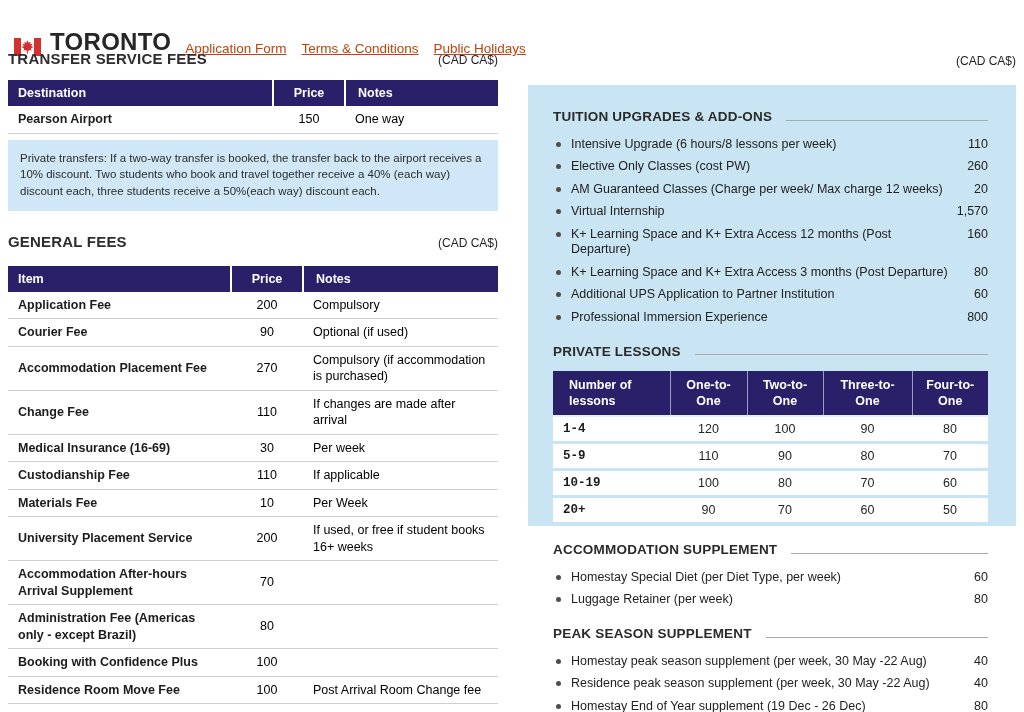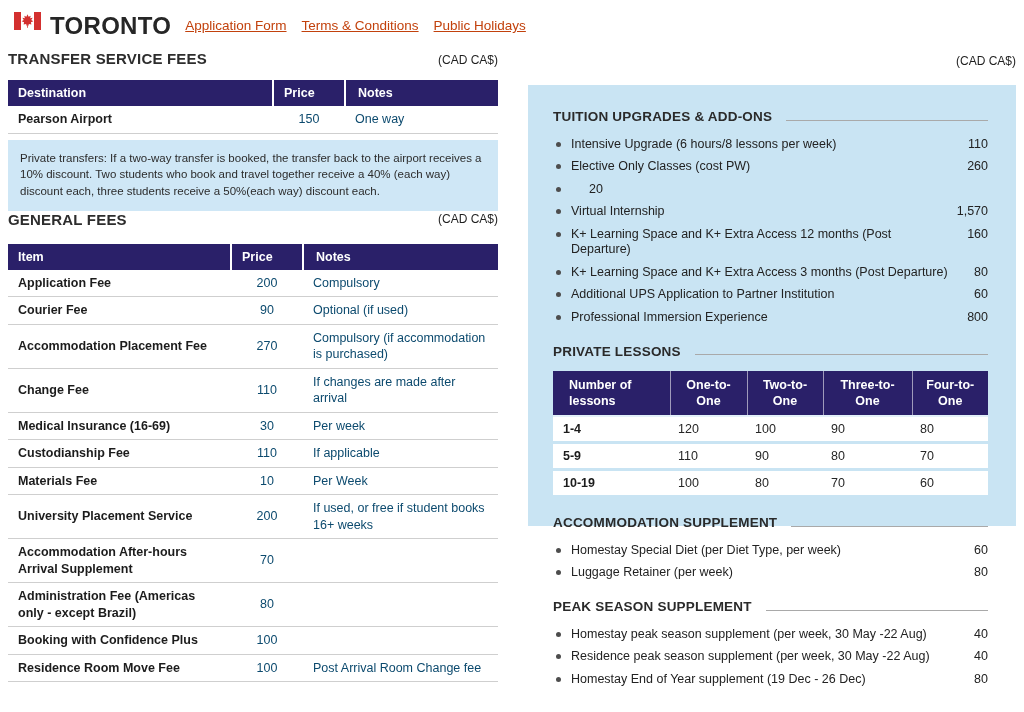--- a/index.html
+++ b/index.html
@@ -5,52 +5,52 @@
   * { box-sizing: border-box; }
   html, body { margin:0; padding:0; }
   body {
     width:1024px; height:712px; position:relative; overflow:hidden;
     background:#ffffff;
     font-family:"Liberation Sans", sans-serif;
     -webkit-font-smoothing:antialiased;
   }
 
   
-  .topbar { position:absolute; left:14px; top:12px; display:flex; align-items:flex-start; }
+  .topbar { position:absolute; left:14px; top:28px; display:flex; align-items:flex-end; }
   .flag { width:27px; height:18px; margin-right:9px; flex:none; }
   .city-title { font-size:24px; font-weight:bold; color:#262626; margin:0 14px 0 0; letter-spacing:0.3px; }
   .nav { display:flex; gap:15px; align-items:baseline; padding-top:6px; }
   .nav a { font-size:13.5px; color:#c2410c; text-decoration:underline; cursor:pointer; }
 
   
   .left-col { position:absolute; left:8px; top:50px; width:490px; }
   .sec-head { display:flex; justify-content:space-between; align-items:flex-end; margin-bottom:13px; }
   .sec-title { font-size:15px; font-weight:bold; color:#2d2d2d; letter-spacing:0.2px; }
   .cad { font-size:12px; color:#1f1f1f; }
 
   table.fees { width:100%; border-collapse:collapse; font-size:12.5px; table-layout:fixed; }
   .fees th {
     background:#2a2069; color:#ffffff; text-align:left;
     padding:6px 10px; font-size:12.5px; font-weight:bold;
     border-right:2px solid #ffffff;
   }
   .fees th:last-child { border-right:none;padding-left:12px; }
-  .fees th.c { }
+  .fees th.c { text-align:center; }
   .fees td {
     border-bottom:1px solid #cfcfcf; padding:5px 10px;
-    color:#0c4a6e; vertical-align:middle; line-height:1.32;
+    color:#000000; vertical-align:middle; line-height:1.32;
   }
   .fees td.item { font-weight:bold; color:#1c1c1c; }
   .fees td.c { text-align:center; }
 
   .notebox {
     margin-top:6px; background:#cfe7f6; padding:10px 12px 11px;
     font-size:11.5px; line-height:1.45; color:#2c2c2c;
   }
-  .gen-head { margin-bottom:16px;align-items:center; }
+  .gen-head { margin-top:22px; margin-bottom:16px; }
 
   
   .cad-top-right { position:absolute; top:54px; right:8px; font-size:12px; color:#1f1f1f; }
   .panel {
     position:absolute; left:528px; top:85px; width:488px; height:441px;
     background:#c9e4f3; padding:24px 28px 0 25px;
   }
   .panel-head { display:flex; align-items:center; margin:0; }
   .panel-head .ph-title { font-size:13.5px; font-weight:bold; color:#2a2a2a; letter-spacing:0.2px; white-space:nowrap; }
   .panel-head .rule { flex:1; height:1px; background:#a9a9a9; margin-left:14px; margin-top:7px; }
@@ -63,24 +63,24 @@
 
   table.pl { width:100%; border-collapse:collapse; font-size:12.5px; table-layout:fixed; margin:12px 0 17px; }
   .pl th {
     background:#2a2069; color:#ffffff; font-weight:bold;
     padding:6px 8px; text-align:center; vertical-align:middle;
     border-right:1px solid rgba(255,255,255,0.55); line-height:1.3;
   }
   .pl th:first-child { text-align:left; padding-left:16px; }
   .pl th:last-child { border-right:none; }
   .pl td {
-    background:#ffffff; text-align:left; padding:5px 8px;
+    background:#ffffff; text-align:center; padding:5px 8px;
     border-bottom:3px solid #c9e4f3; color:#262626;
   }
-  .pl td.lessons { text-align:left; font-weight:bold; color:#1c1c1c; padding-left:10px; }
+  .pl td.lessons { text-align:left; font-weight:bold; color:#1c1c1c; padding-left:10px;font-family:Liberation Mono, monospace; }
   .pl tbody tr:first-child td { border-top:2px solid #e3f0f9; }
 </style>
 </head>
 <body>
 
 <div class="topbar">
   <svg class="flag" viewBox="0 0 27 18">
     <rect x="0" y="0" width="7" height="18" fill="#d3302f"></rect>
     <rect x="20" y="0" width="7" height="18" fill="#d3302f"></rect>
     <polygon fill="#d3302f" points="13.5,2.2 14.6,4.7 16.7,3.8 16.1,6.3 18.7,5.8 17.2,8 19.4,9.2 16.9,10.3 17.4,12.5 14.9,11.9 14.1,14.3 13.5,12.1 12.9,14.3 12.1,11.9 9.6,12.5 10.1,10.3 7.6,9.2 9.8,8 8.3,5.8 10.9,6.3 10.3,3.8 12.4,4.7"></polygon>
@@ -222,20 +222,21 @@
         <span class="blabel">Intensive Upgrade (6 hours/8 lessons per week)</span>
         <span class="bprice">110</span>
       </li>
     <li>
         <span class="dot"></span>
         <span class="blabel">Elective Only Classes (cost PW)</span>
         <span class="bprice">260</span>
       </li>
     <li>
         <span class="dot"></span>
+        <span class="blabel">AM Guaranteed Classes (Charge per week/ Max charge 12 weeks)</span>
         <span class="bprice">20</span>
       </li>
     <li>
         <span class="dot"></span>
         <span class="blabel">Virtual Internship</span>
         <span class="bprice">1,570</span>
       </li>
     <li>
         <span class="dot"></span>
         <span class="blabel">K+ Learning Space and K+ Extra Access 12 months (Post Departure)</span>
@@ -295,20 +296,27 @@
         <td>80</td>
         <td>70</td>
       </tr>
       <tr>
         <td class="lessons">10-19</td>
         <td>100</td>
         <td>80</td>
         <td>70</td>
         <td>60</td>
       </tr>
+      <tr>
+        <td class="lessons">20+</td>
+        <td>90</td>
+        <td>70</td>
+        <td>60</td>
+        <td>50</td>
+      </tr>
     </tbody>
   </table>
 
   <div class="panel-head">
     <span class="ph-title">ACCOMMODATION SUPPLEMENT</span>
     <span class="rule"></span>
   </div>
   <ul class="blist">
     <li>
         <span class="dot"></span>

